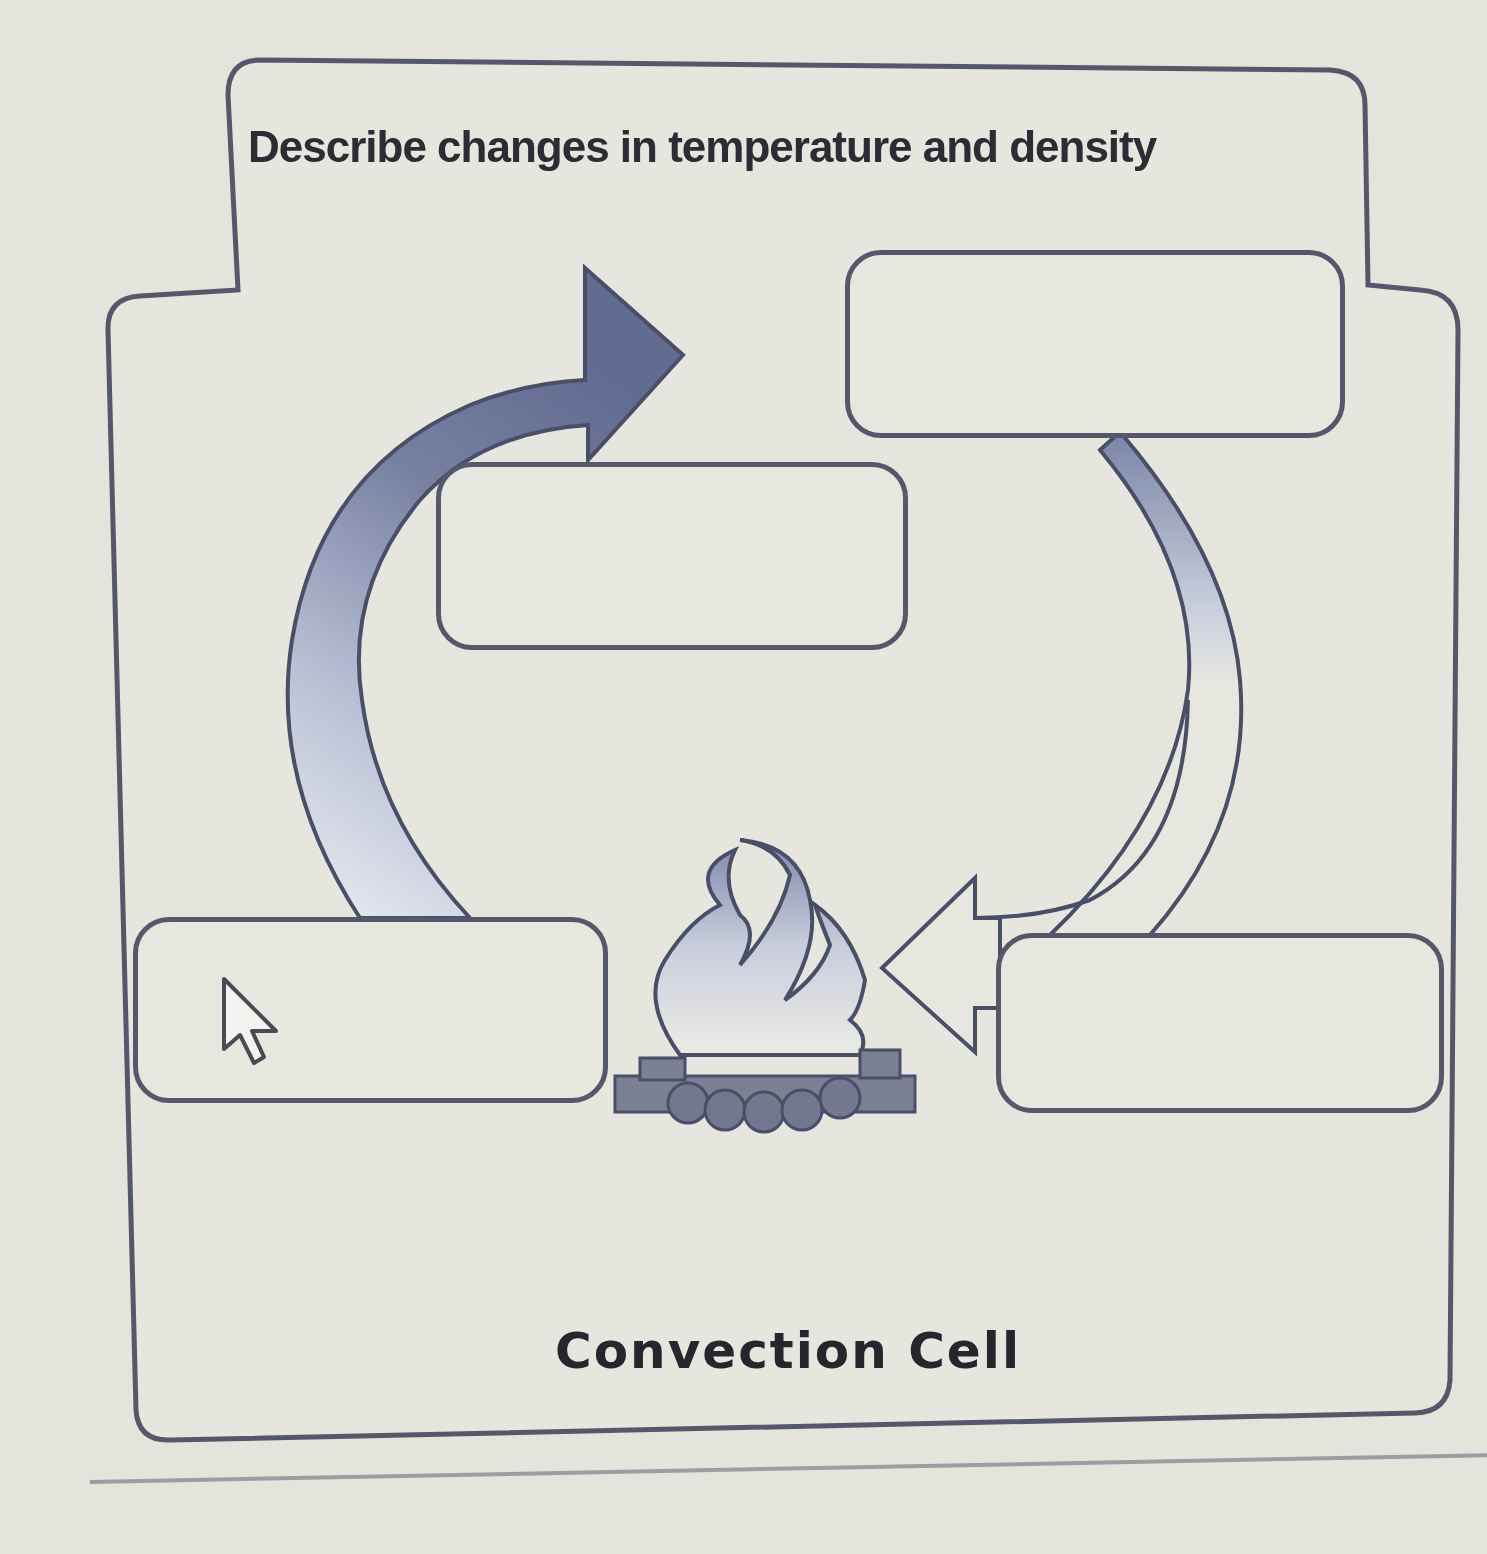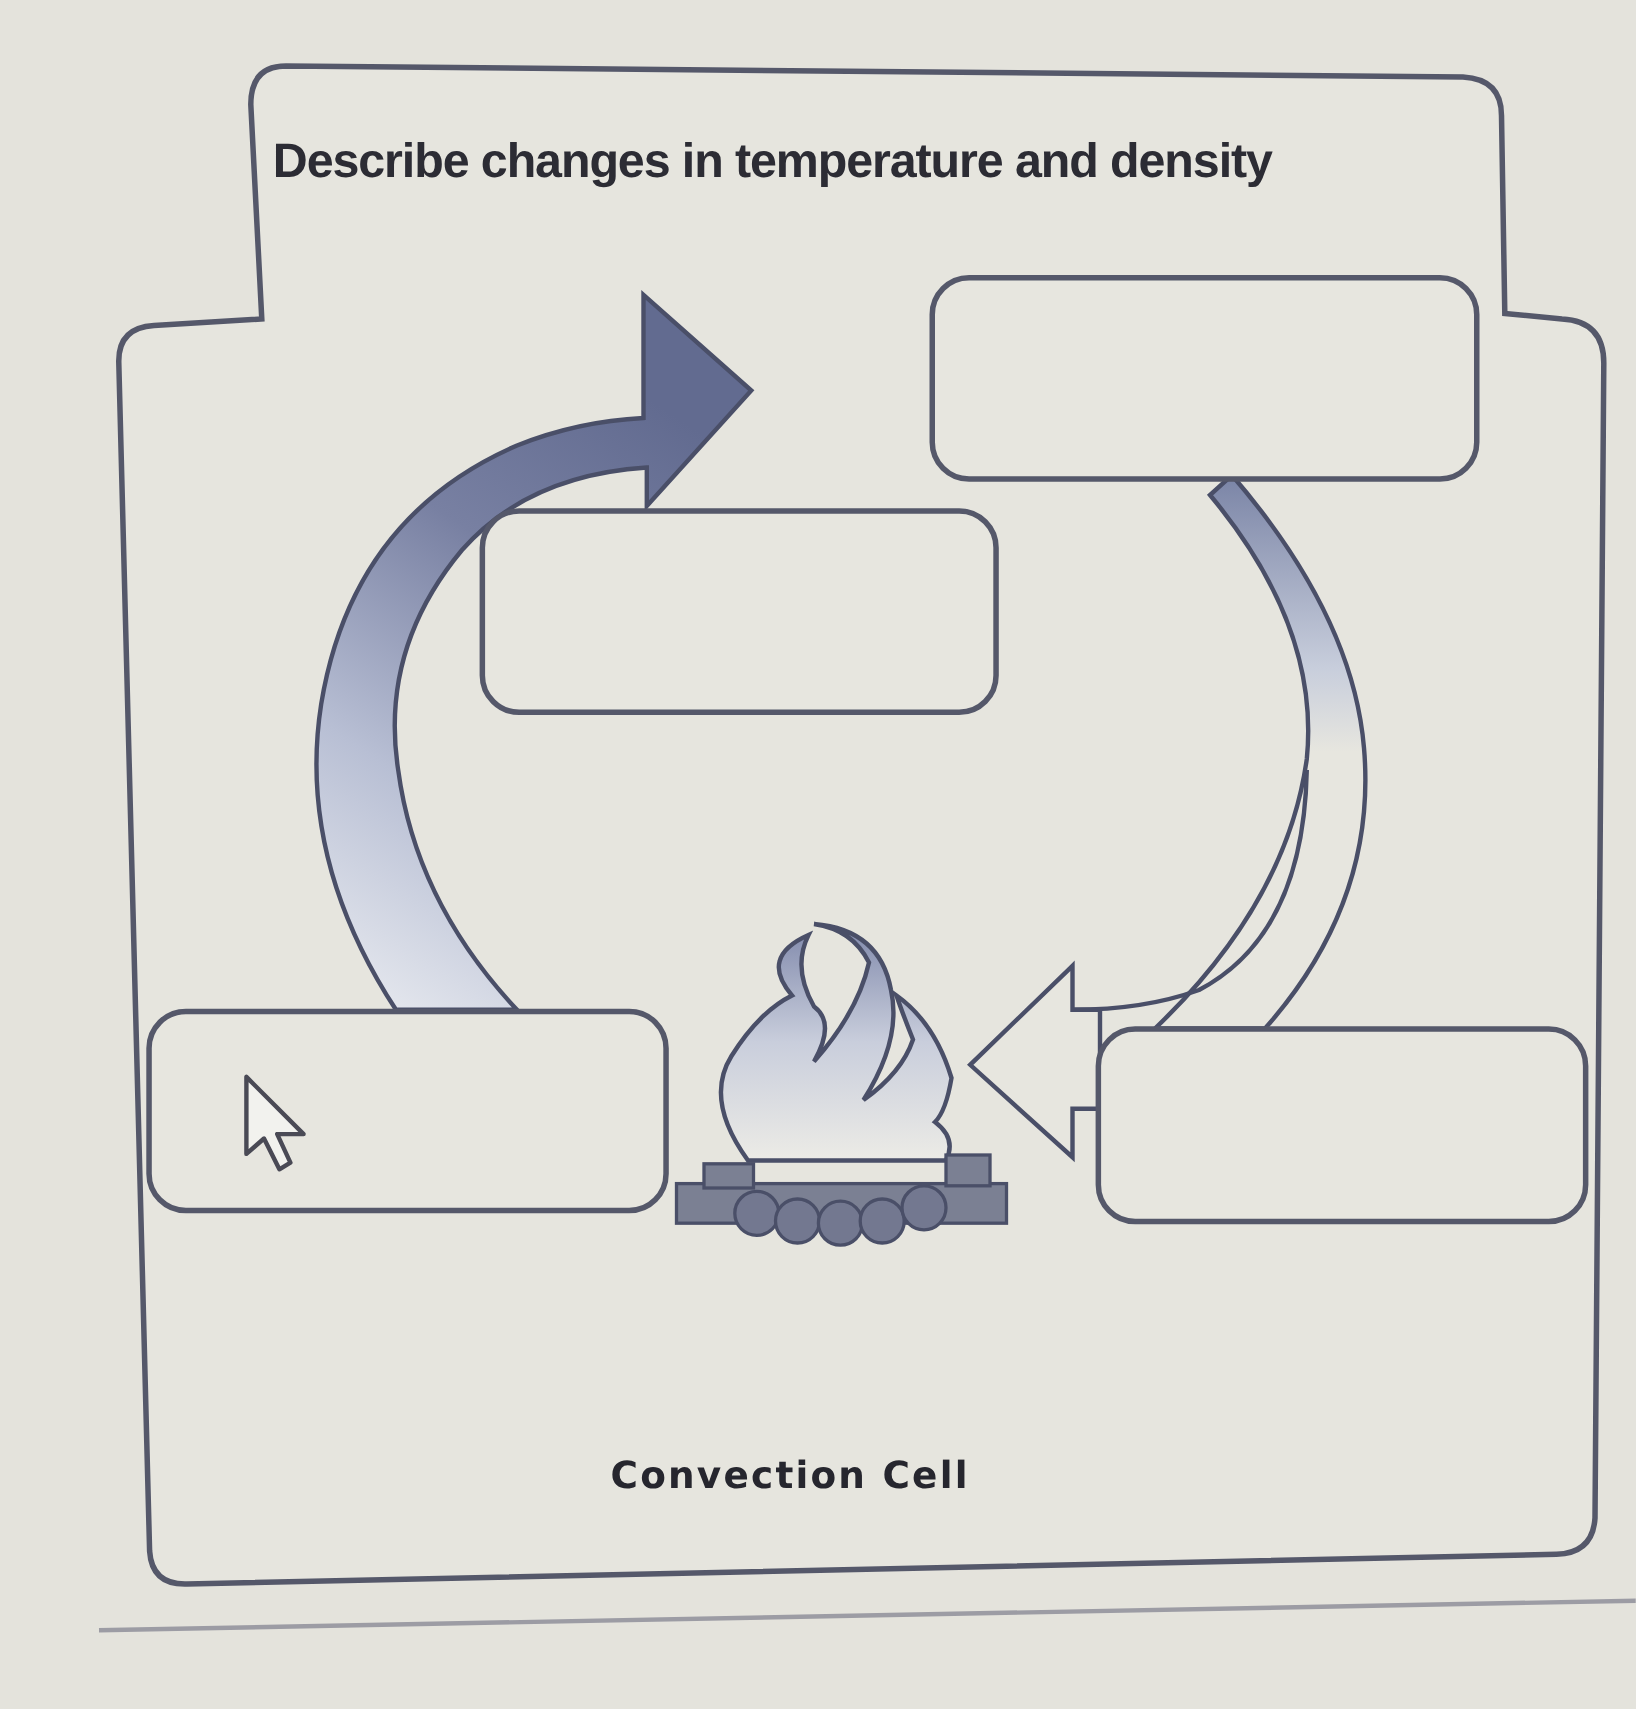--- a/index.html
+++ b/index.html
@@ -12,21 +12,21 @@
     .stage { position: absolute; left: 0; top: 0; width: 1487px; height: 1554px; }
     .title-text {
       position: absolute; left: 248px; top: 122px; width: 1100px;
       font-family: "Liberation Sans", sans-serif;
       font-size: 44px; font-weight: bold; color: #2c2c34;
       letter-spacing: -1px; white-space: nowrap;
     }
     .caption {
       position: absolute; left: 555px; top: 1322px; width: 520px;
       font-family: "DejaVu Sans", sans-serif;
-      font-size: 34px; font-weight: bold; color: #26262e;
+      font-size: 50px; font-weight: bold; color: #26262e;
       letter-spacing: 2px; white-space: nowrap;
     }
     .answer-box {
       position: absolute;
       border: 5px solid #55586a;
       border-radius: 36px;
       background: #e7e6df;
       box-sizing: border-box;
     }
     .cursor { position: absolute; left: 220px; top: 975px; width: 62px; height: 92px; }

